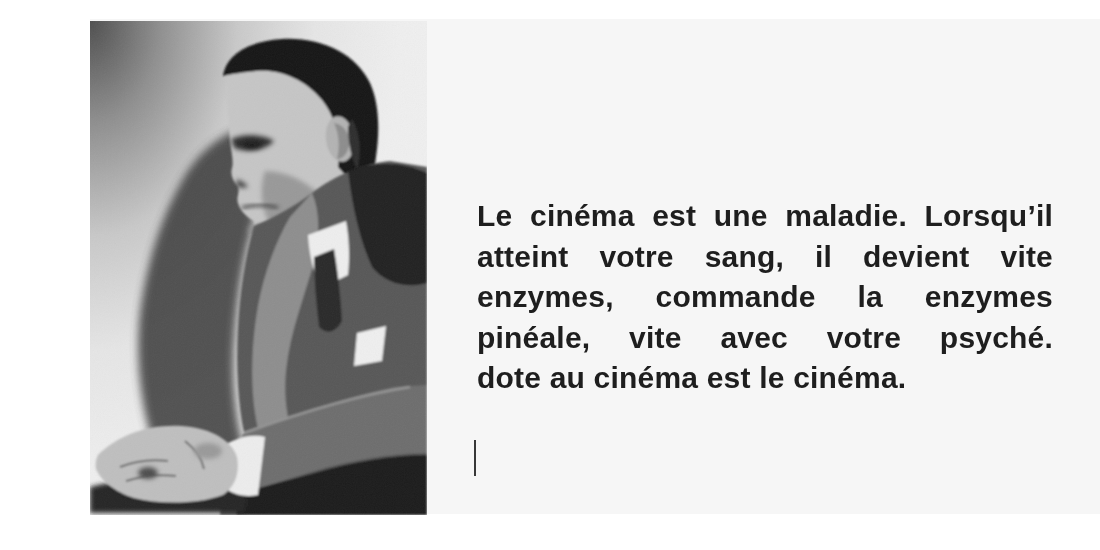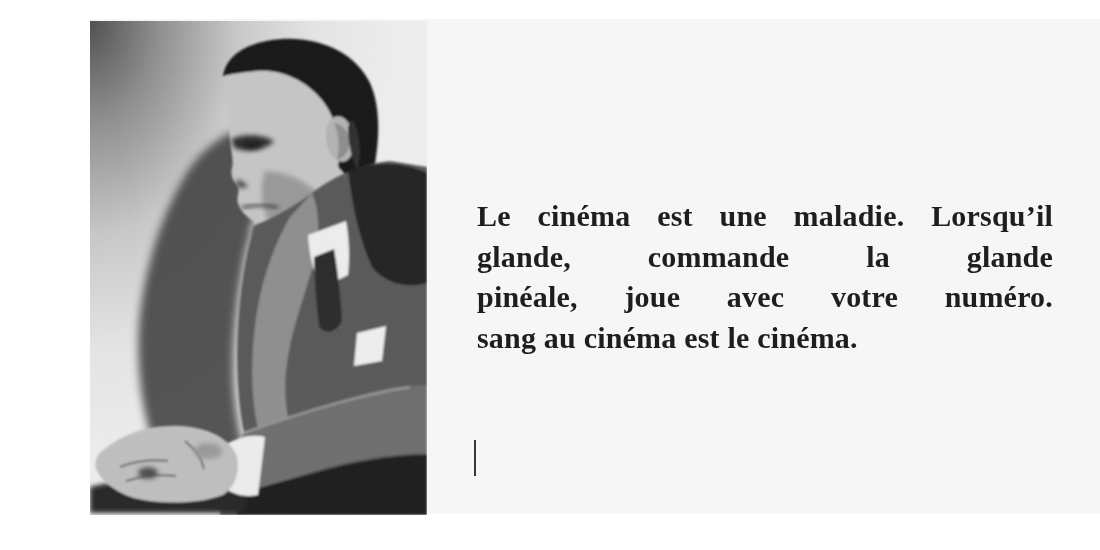--- a/index.html
+++ b/index.html
@@ -2,21 +2,21 @@
 <html style="--bg: #ffffff; --panel: #f6f6f6; --ink: #1e1e1e; --caret: #383838; --hair: #181818; --suit: #595959; --skin: #c6c6c6;"><head>
 <meta charset="utf-8">
 <style>
   html, body { margin: 0; padding: 0; background: var(--bg, #ffffff); }
   .canvas {
     position: relative;
     width: 1100px;
     height: 544px;
     background: var(--bg, #ffffff);
     overflow: hidden;
-    font-family: Liberation Serif, serif;
+    font-family: Liberation Sans, sans-serif;
   }
   .panel {
     position: absolute;
     left: 90px; top: 19px;
     width: 1010px; height: 495px;
     background: var(--panel, #f6f6f6);
   }
   .photo {
     position: absolute;
     left: 90px; top: 21px;
@@ -235,20 +235,21 @@
         <ellipse cx="58" cy="452" rx="10" ry="6" fill="#4e4e4e" filter="url(#blur2)"></ellipse>
         <ellipse cx="118" cy="430" rx="14" ry="8" fill="#9a9a9a" filter="url(#blur2)"></ellipse>
       </g>
 
       <rect x="0" y="0" width="337" height="494" filter="url(#grain)" opacity="0.06"></rect>
     </svg>
   </figure>
 
   <div class="quote">
     <div class="line">Le cinéma est une maladie. Lorsqu’il</div>
-    <div class="line">glande, commande la glande</div>
-    <div class="line">pinéale, joue avec votre numéro.</div>
-    <div class="line last">sang au cinéma est le cinéma.</div>
+    <div class="line">atteint votre sang, il devient vite</div>
+    <div class="line">enzymes, commande la enzymes</div>
+    <div class="line">pinéale, vite avec votre psyché.</div>
+    <div class="line last">dote au cinéma est le cinéma.</div>
   </div>
 
   <div class="caret"></div>
 
 </div>
 
 </body></html>

